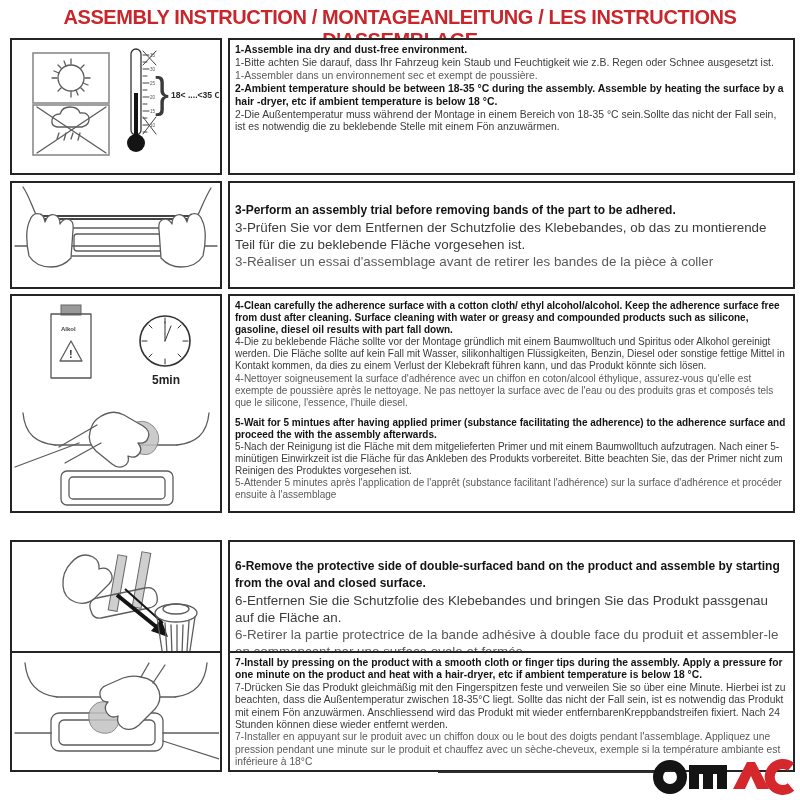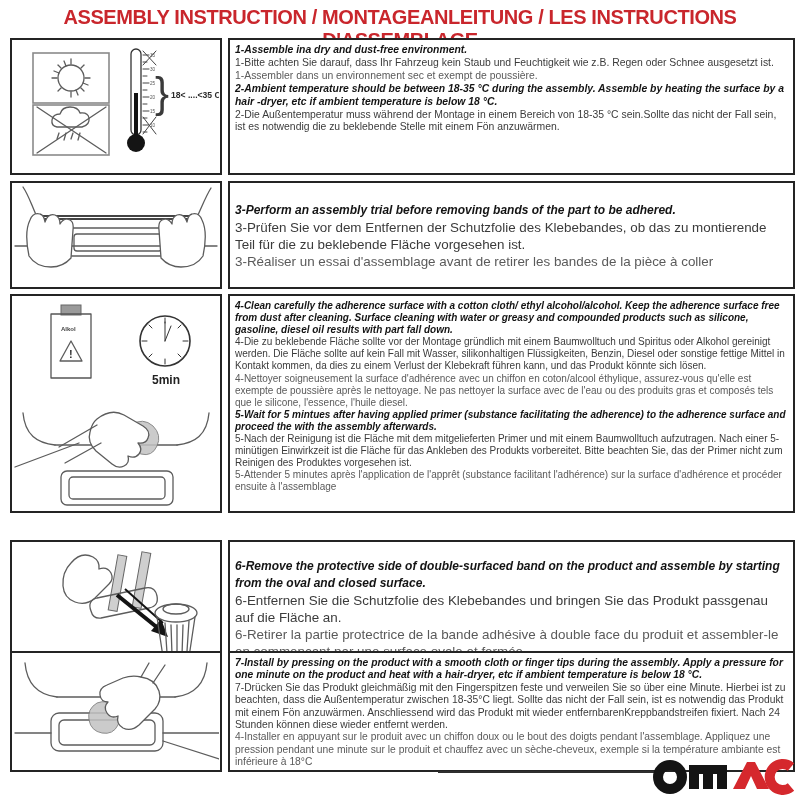--- a/index.html
+++ b/index.html
@@ -11,23 +11,23 @@
   #r1 { top:38px;  height:137px; }
   #r2 { top:181px; height:108px; }
   #r3 { top:294px; height:219px; }
   #r4 { top:540px; height:136px; }
   #r5 { top:651px; height:121px; }
   .cell { border:2px solid #242424; background:#fff; overflow:hidden; }
   .cell-left  { width:212px; flex:0 0 212px; display:flex; align-items:center; justify-content:center; }
   .cell-right { flex:1; margin-left:6px; padding:4px 6px 3px 5px; display:flex; flex-direction:column; }
   .v-center { justify-content:center; }
   .item + .item { margin-top:0; }
-  #r3 .item + .item { }
+  #r3 .item + .item { margin-top:8px; }
   p { color:#3b3b3b; }
-  .t-en { font-weight:bold; color:#141414;font-style:italic; }
+  .t-en { font-weight:bold; color:#141414; }
   .t-de { color:#3b3b3b; }
   .t-fr { color:#5a5a5a; }
   .small p { font-size:10.4px; line-height:12.9px; }
   #r3 .small p { font-size:10px; line-height:12.1px; }
   #r5 .small p { font-size:10.3px; line-height:12.4px; }
   .big p { font-size:13.4px; line-height:17px; }
   .big .t-en { font-size:12px; }
   svg { display:block; }
   .lineart { stroke:#5c5c5c; fill:none; stroke-width:1.3; stroke-linecap:round; stroke-linejoin:round; }
   .boxart  { stroke:#8a8a8a; fill:none; stroke-width:1.6; }
@@ -262,21 +262,21 @@
         <g class="lineart">
           <line x1="140" y1="28" x2="152" y2="10"></line>
           <line x1="128" y1="22" x2="136" y2="8"></line>
         </g>
       </svg>
     </div>
     <div class="cell cell-right small">
       <div class="item">
         <p class="t-en">7-Install by pressing on the product with a smooth cloth or finger tips during the assembly. Apply a pressure for one minute on the product and heat with a hair-dryer, etc if ambient temperature is below 18 °C.</p>
         <p class="t-de">7-Drücken Sie das Produkt gleichmäßig mit den Fingerspitzen feste und verweilen Sie so über eine Minute. Hierbei ist zu beachten, dass die Außentemperatur zwischen 18-35°C liegt. Sollte das nicht der Fall sein, ist es notwendig das Produkt mit einem Fön anzuwärmen. Anschliessend wird das Produkt mit wieder entfernbarenKreppbandstreifen fixiert. Nach 24 Stunden können diese wieder entfernt werden.</p>
-        <p class="t-fr">4-Installer en appuyant sur le produit avec un chiffon doux ou le bout des doigts pendant l'assemblage. Appliquez une pression pendant une minute sur le produit et chauffez avec un sèche-cheveux, exemple si la température ambiante est inférieure à 18°C</p>
+        <p class="t-fr">7-Installer en appuyant sur le produit avec un chiffon doux ou le bout des doigts pendant l'assemblage. Appliquez une pression pendant une minute sur le produit et chauffez avec un sèche-cheveux, exemple si la température ambiante est inférieure à 18°C</p>
       </div>
     </div>
   </div>
 
   <div class="footer-line"></div>
 
   <div class="logo">
     <svg width="142" height="38" viewBox="0 0 142 38">
       <title>OMAC</title>
       <circle cx="17" cy="20" r="12" fill="none" stroke="#141414" stroke-width="10"></circle>

